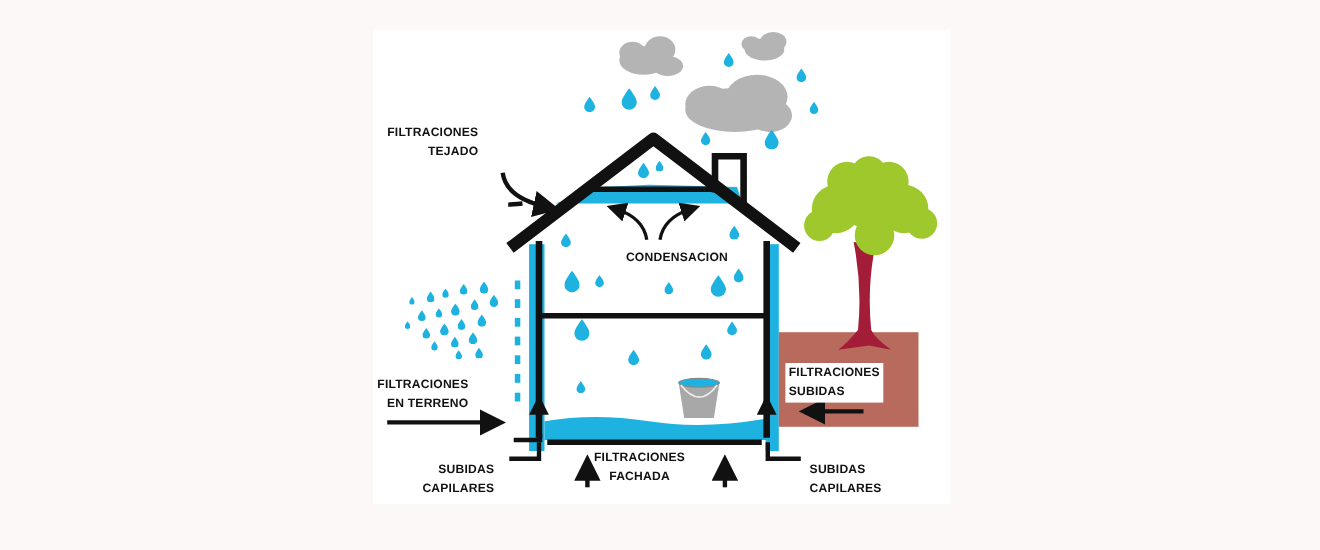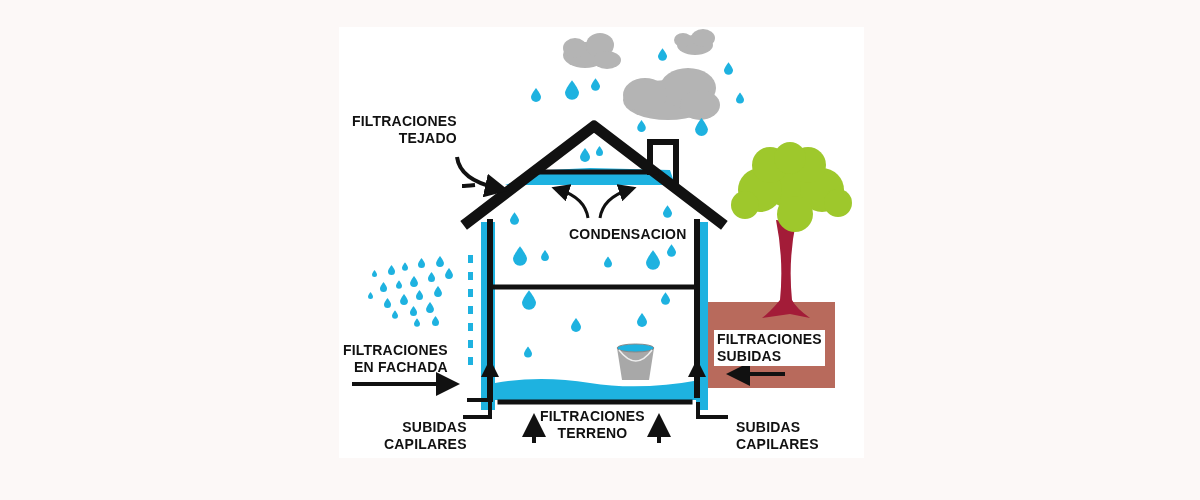--- a/index.html
+++ b/index.html
@@ -1,20 +1,20 @@
 <!DOCTYPE html>
 <html><head>
 <meta charset="utf-8">
 <style>
   html, body { margin:0; padding:0; }
   body { width:1200px; height:500px; background:#fcf8f7; position:relative; overflow:hidden;
          font-family:"Liberation Sans", "DejaVu Sans", sans-serif; }
   .panel { position:absolute; left:339px; top:27px; width:525px; height:431px; background:#ffffff; }
   svg.art { position:absolute; left:0; top:0; }
-  .lbl { position:absolute; font-weight:bold; font-size:14px; line-height:17px; color:#111;
+  .lbl { position:absolute; font-weight:bold; font-size:11px; line-height:17px; color:#111;
          letter-spacing:0.2px; white-space:nowrap; }
   .lbl span { display:block; }
   .right { text-align:right; }
   .center { text-align:center; }
   .boxed { background:#fff; padding:1px 3px; }
 </style>
 </head>
 <body>
 
 <div class="panel"></div>
@@ -168,29 +168,29 @@
 
 <div class="lbl right" style="left:352px; top:113px;">
   <span>FILTRACIONES</span>
   <span>TEJADO</span>
 </div>
 <div class="lbl" style="left:526px; top:226px;margin-left:43px;">
   <span>CONDENSACION</span>
 </div>
 <div class="lbl right" style="left:343px; top:342px;">
   <span>FILTRACIONES</span>
-  <span>EN FACHADA</span>
+  <span>EN TERRENO</span>
 </div>
 <div class="lbl boxed" style="left:714px; top:330px;">
   <span>FILTRACIONES</span>
   <span>SUBIDAS</span>
 </div>
 <div class="lbl center" style="left:540px; top:408px;">
   <span>FILTRACIONES</span>
-  <span>TERRENO</span>
+  <span>FACHADA</span>
 </div>
 <div class="lbl right" style="left:384px; top:419px;">
   <span>SUBIDAS</span>
   <span>CAPILARES</span>
 </div>
 <div class="lbl" style="left:736px; top:419px;">
   <span>SUBIDAS</span>
   <span>CAPILARES</span>
 </div>
 

